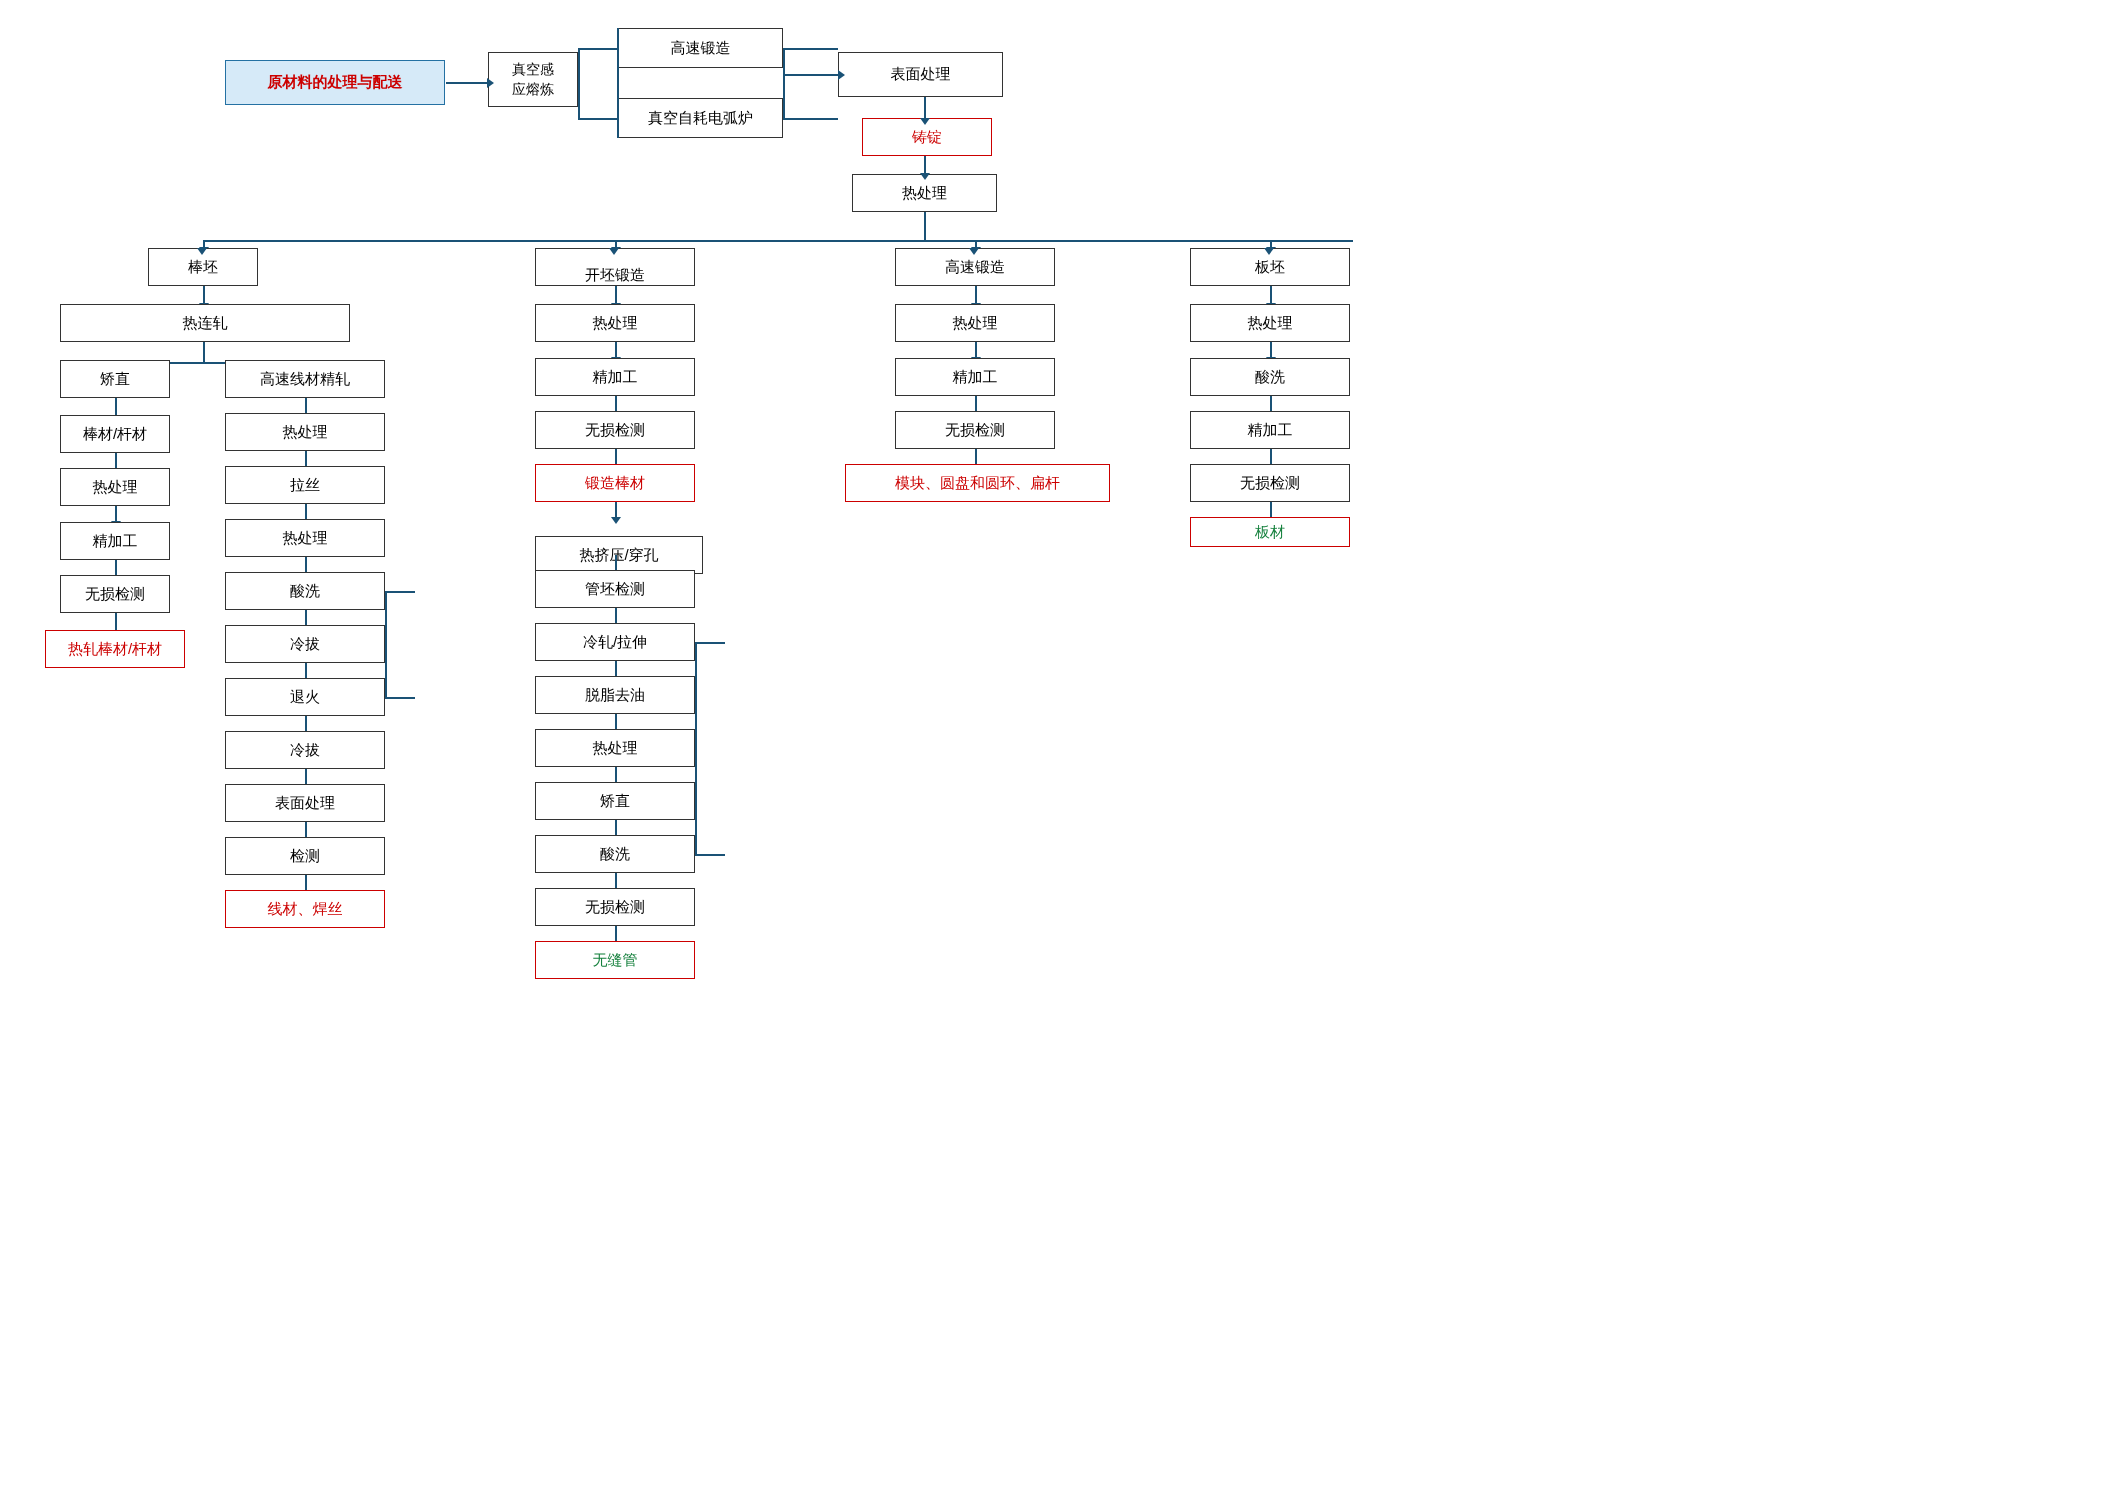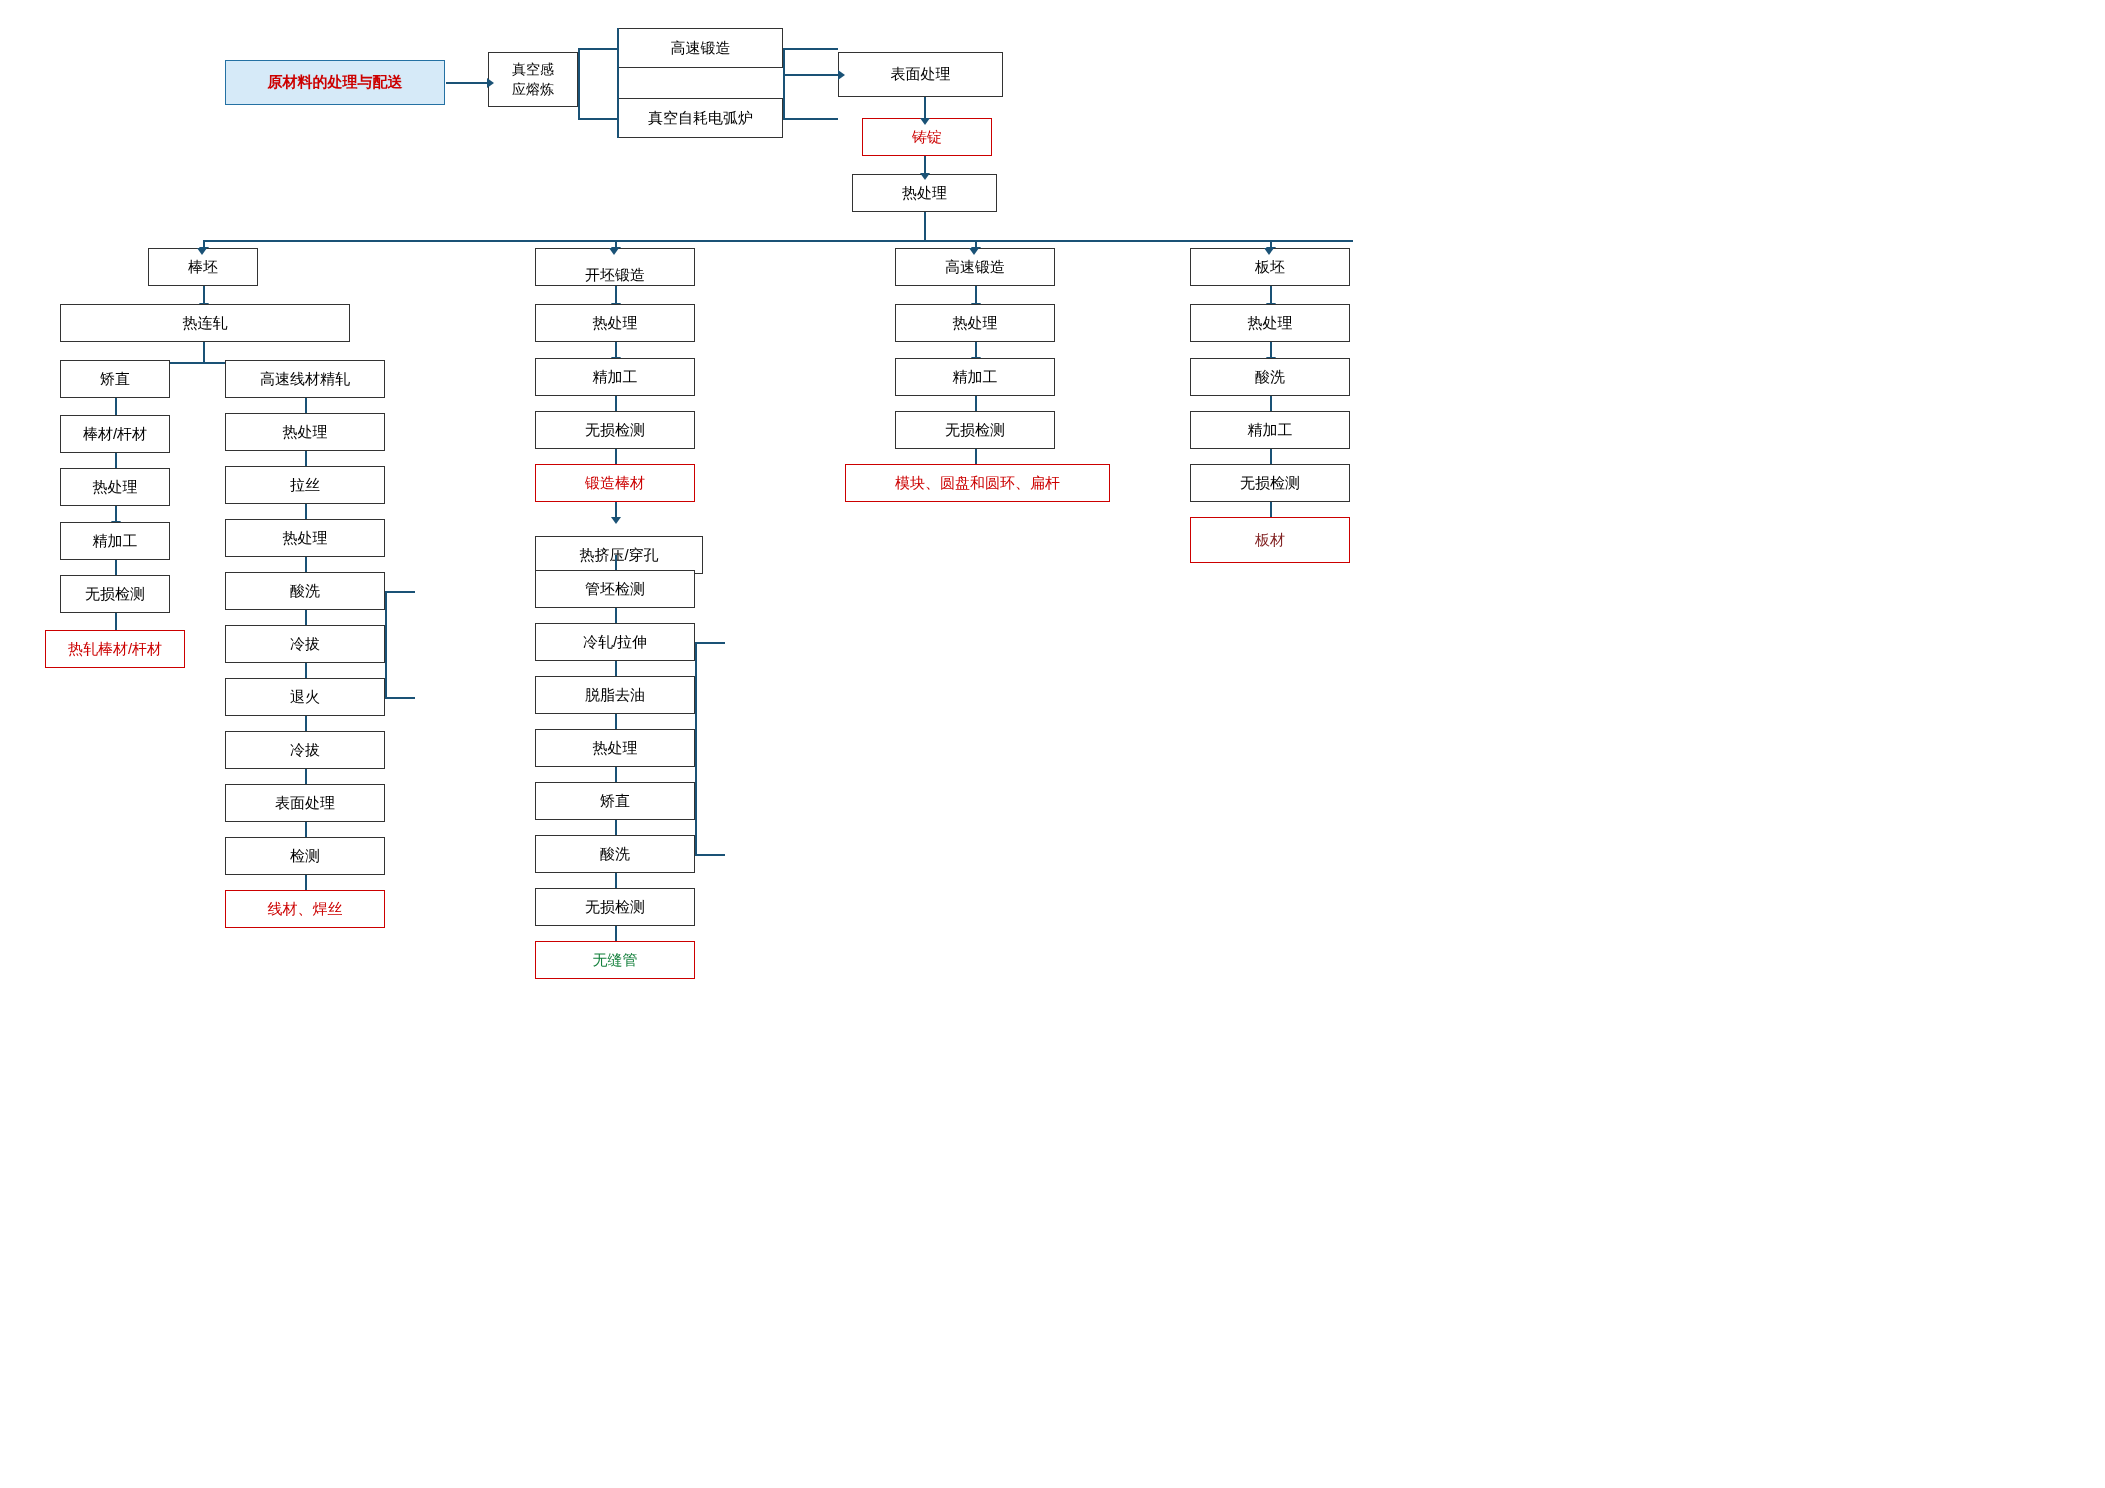--- a/index.html
+++ b/index.html
@@ -361,21 +361,21 @@
   <div class="box" style="left:1190px;top:411px;width:160px;height:38px;">
     <span>精加工</span>
   </div>
   <div class="arrow arrow-v arrow-down" style="left:1270px;top:449px;width:2px;height:16px;"></div>
 
   <div class="box" style="left:1190px;top:464px;width:160px;height:38px;">
     <span>无损检测</span>
   </div>
   <div class="arrow arrow-v arrow-down" style="left:1270px;top:502px;width:2px;height:16px;"></div>
 
-  <div class="box" style="left:1190px;top:517px;width:160px;height:46px;border-color:#c00;color:#7f1d1d;">
+  <div class="box" style="left:1190px;top:517px;width:160px;height:30px;border-color:#c00;color:#15803d;">
     <span>板材</span>
   </div>
 
   <div style="position:absolute;left:197px;top:248px;border-left:5px solid transparent;border-right:5px solid transparent;border-top:7px solid #1a5276;"></div>
 
   <div style="position:absolute;left:609px;top:248px;border-left:5px solid transparent;border-right:5px solid transparent;border-top:7px solid #1a5276;"></div>
 
   <div style="position:absolute;left:969px;top:248px;border-left:5px solid transparent;border-right:5px solid transparent;border-top:7px solid #1a5276;"></div>
 
   <div style="position:absolute;left:1264px;top:248px;border-left:5px solid transparent;border-right:5px solid transparent;border-top:7px solid #1a5276;"></div>

